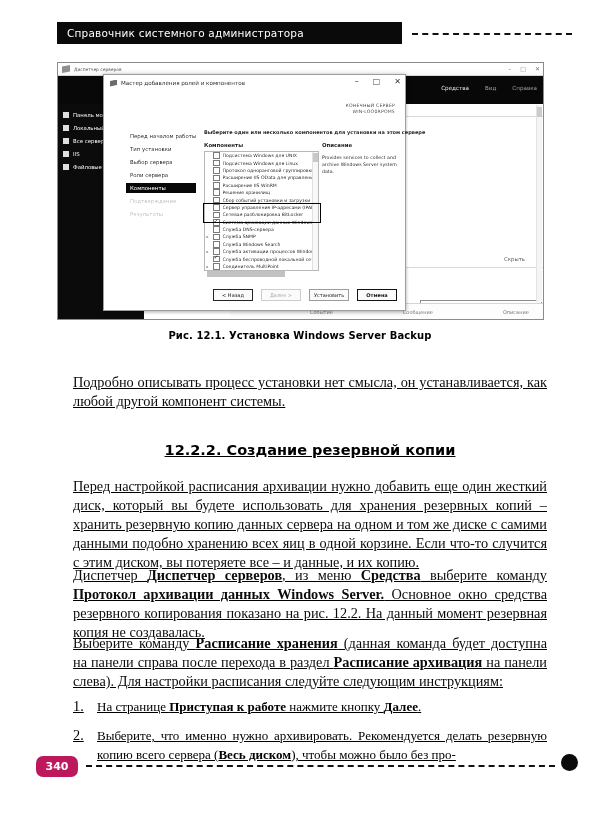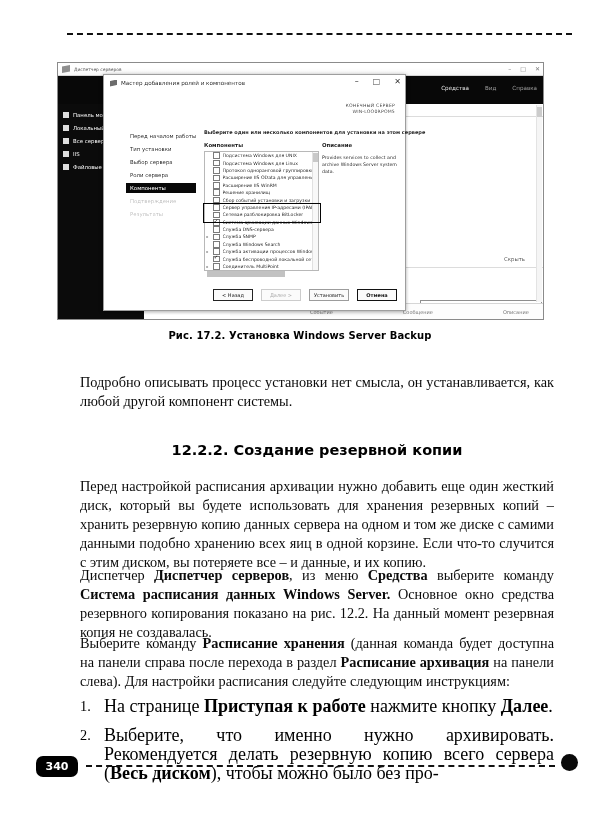--- a/index.html
+++ b/index.html
@@ -445,22 +445,23 @@
     font-family: "DejaVu Sans", sans-serif;
     font-weight: bold;
     font-size: 10px;
     color: #000;
     letter-spacing: .1px;
   }
 
   
   .col {
     position: absolute;
-    left: 80px;
+    left: 73px;
     width: 474px;
+    text-decoration: underline;
   }
   p.body {
     margin: 0;
     font-family: "Liberation Serif", serif;
     font-size: 14.3px;
     line-height: 19px;
     text-align: justify;
     color: #0b0b0b;
   }
   p.body b { font-weight: bold; }
@@ -484,37 +485,37 @@
   ol.steps li .num {
     width: 24px;
     flex: 0 0 24px;
     font-family: "Liberation Serif", serif;
     font-size: 14.3px;
     line-height: 19px;
   }
   ol.steps li .txt {
     flex: 1 1 auto;
     font-family: "Liberation Serif", serif;
-    font-size: 18px;
+    font-size: 13px;
     line-height: 19px;
     text-align: justify;
   }
 
   
   .footer {
     position: absolute;
     left: 36px;
     right: 22px;
     bottom: 44px;
     height: 22px;
     display: flex;
     align-items: center;
   }
   .pagebox {
-    background: #000000;
+    background: #be185d;
     color: #fff;
     border-radius: 7px;
     height: 21px;
     min-width: 42px;
     display: flex;
     align-items: center;
     justify-content: center;
     font-family: "DejaVu Sans", sans-serif;
     font-weight: bold;
     font-size: 11px;
@@ -531,20 +532,23 @@
     border-radius: 50%;
     background: #0a0a0a;
     flex: 0 0 auto;
     margin-bottom: 8px;
   }
 </style>
 </head>
 <body>
 
 <div class="page-header">
+  <div class="header-banner">
+    <span>Справочник системного администратора</span>
+  </div>
   <div class="header-dashes"></div>
 </div>
 
 <div class="figure-wrap">
   <div class="shot">
 
     <div class="sm-titlebar">
       <span class="tb-icon"></span>
       <span class="tb-text">Диспетчер серверов</span>
       <span class="sm-winbtns">
@@ -722,36 +726,36 @@
         <div class="dlg-btn primary">&lt; Назад</div>
         <div class="dlg-btn disabled">Далее &gt;</div>
         <div class="dlg-btn">Установить</div>
         <div class="dlg-btn strong">Отмена</div>
       </div>
     </div>
 
   </div>
 </div>
 
-<div class="fig-caption">Рис. 17.2. Установка Windows Server Backup</div>
+<div class="fig-caption">Рис. 12.1. Установка Windows Server Backup</div>
 
 <div class="col" style="top:373px;">
   <p class="body">Подробно описывать процесс установки нет смысла, он устанавливается, как любой другой компонент системы.</p>
 </div>
 
 <div class="col" style="top:442px;">
   <h2 class="section">12.2.2. Создание резервной копии</h2>
 </div>
 
 <div class="col" style="top:477px;">
   <p class="body">Перед настройкой расписания архивации нужно добавить еще один жесткий диск, который вы будете использовать для хранения резервных копий – хранить резервную копию данных сервера на одном и том же диске с самими данными подобно хранению всех яиц в одной корзине. Если что-то случится с этим диском, вы потеряете все – и данные, и их копию.</p>
 </div>
 
 <div class="col" style="top:566px;">
-  <p class="body"><span>Диспетчер </span><b>Диспетчер серверов</b><span>, из меню </span><b>Средства</b><span> выберите команду </span><b>Система расписания данных Windows Server.</b><span> Основное окно средства резервного копирования показано на рис. 12.2. На данный момент резервная копия не создавалась.</span></p>
+  <p class="body"><span>Диспетчер </span><b>Диспетчер серверов</b><span>, из меню </span><b>Средства</b><span> выберите команду </span><b>Протокол архивации данных Windows Server.</b><span> Основное окно средства резервного копирования показано на рис. 12.2. На данный момент резервная копия не создавалась.</span></p>
 </div>
 
 <div class="col" style="top:634px;">
   <p class="body"><span>Выберите команду </span><b>Расписание хранения</b><span> (данная команда будет доступна на панели справа после перехода в раздел </span><b>Расписание архивация</b><span> на панели слева). Для настройки расписания следуйте следующим инструкциям:</span></p>
 </div>
 
 <div class="col" style="top:697px;">
   <ol class="steps">
     <li>
       <span class="num">1.</span>

